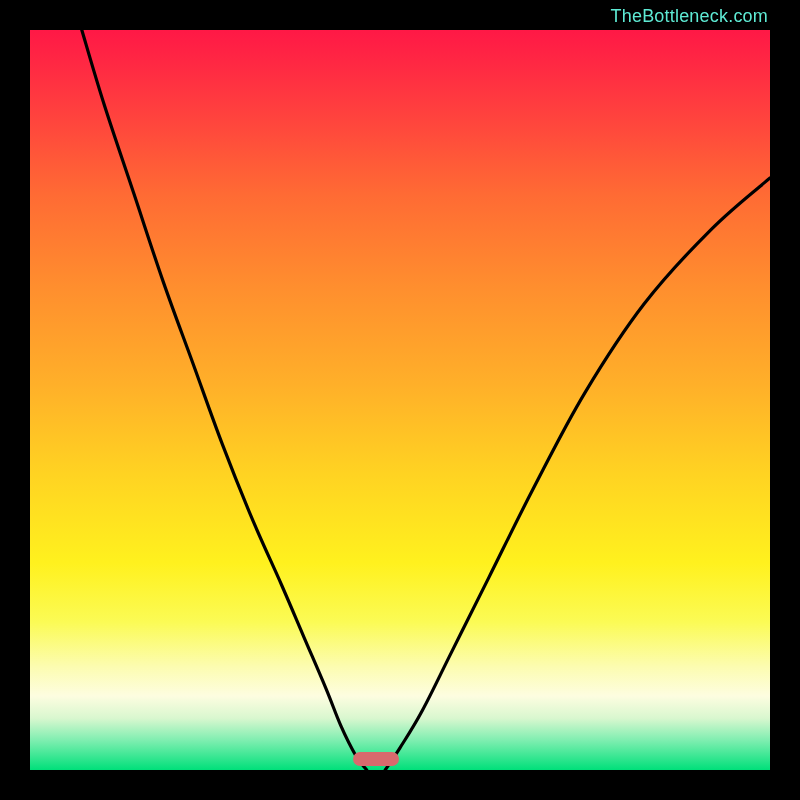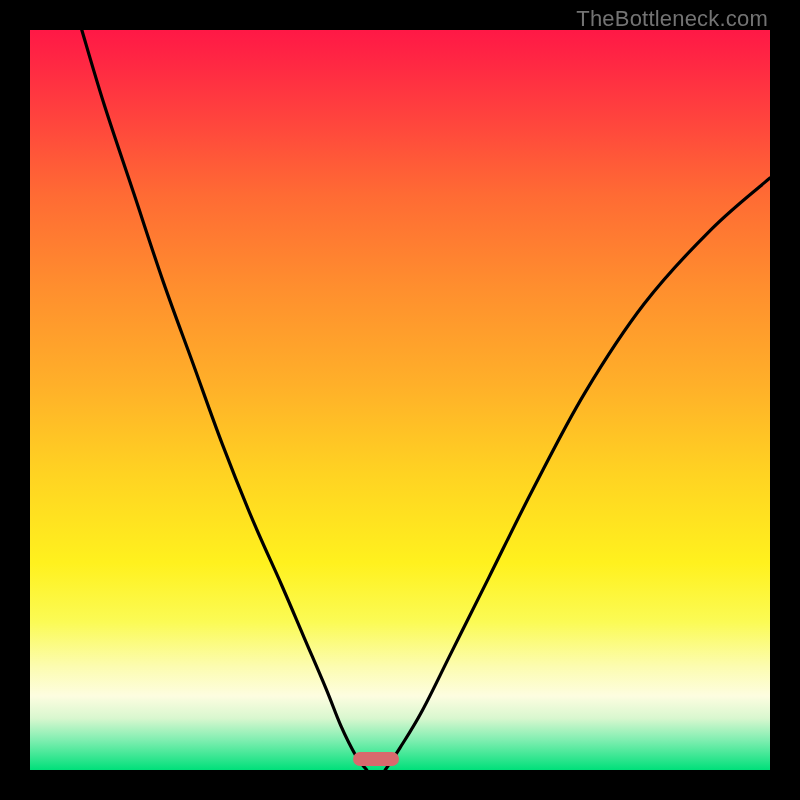--- a/index.html
+++ b/index.html
@@ -28,22 +28,22 @@
     position: absolute;
     left: 0;
     top: 0;
     width: 100%;
     height: 100%;
   }
   .watermark {
     position: absolute;
     top: 6px;
     right: 32px;
-    color: #737373;
-    font-size: 22px;
+    color: #5eead4;
+    font-size: 18px;
     font-weight: 500;
     letter-spacing: 0.2px;
     user-select: none;
   }
   svg.curve-layer {
     position: absolute;
     left: 0;
     top: 0;
     width: 100%;
     height: 100%;

